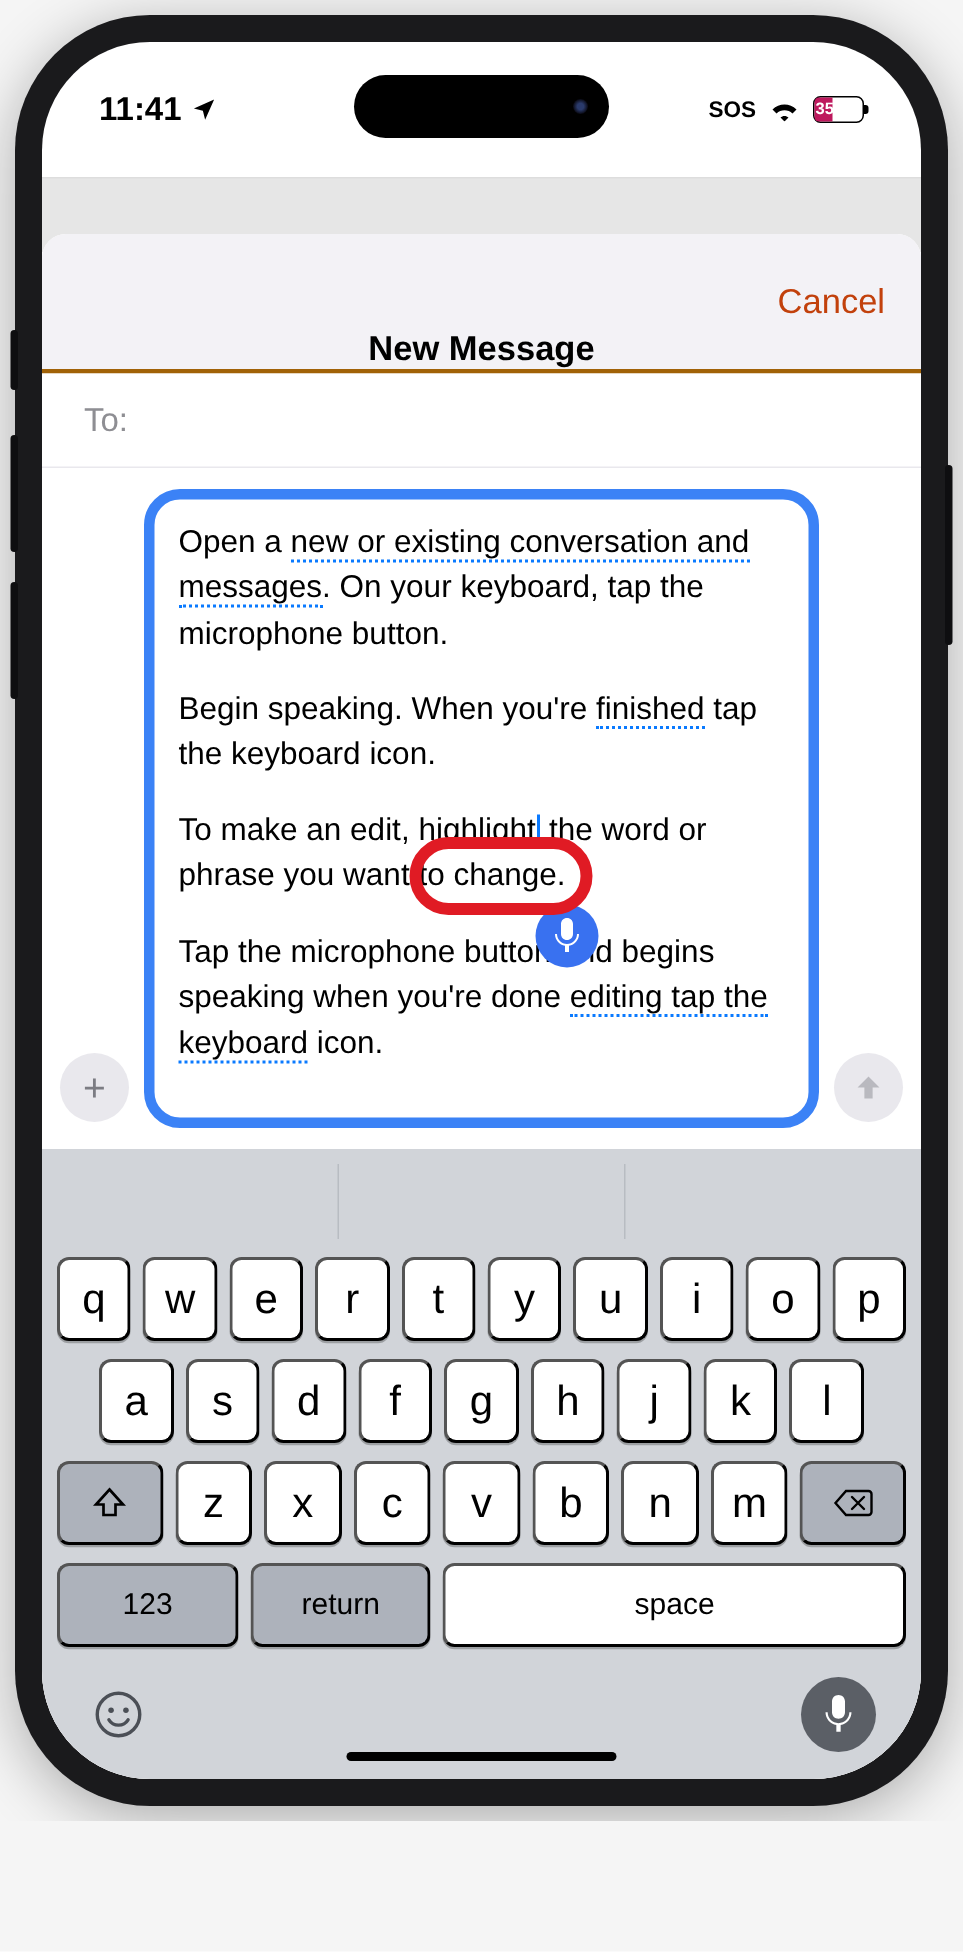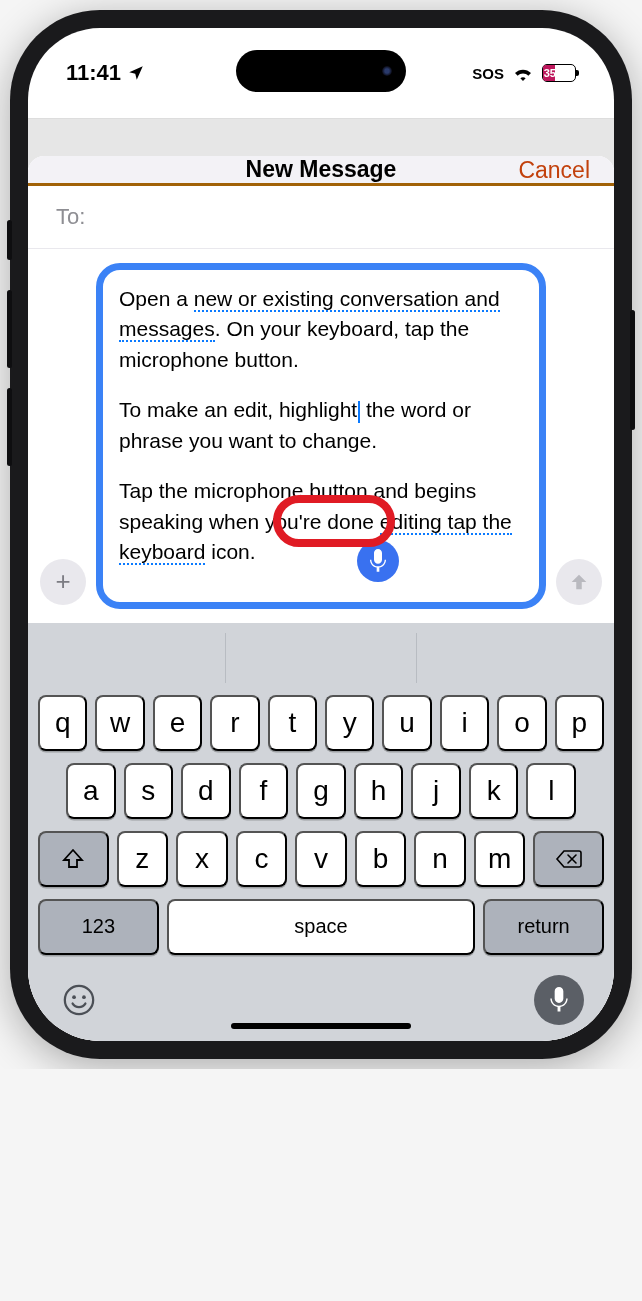--- a/index.html
+++ b/index.html
@@ -5,21 +5,21 @@
   * { box-sizing: border-box; margin: 0; padding: 0; }
   body {
     background: #f5f5f5;
     display: flex;
     justify-content: center;
     padding: 10px;
     font-family: -apple-system, 'Helvetica Neue', Arial, sans-serif;
   }
   .device {
     width: 622px;
-    height: 1049px;
+    height: 1194px;
     background: #1a1a1c;
     border-radius: 90px;
     position: relative;
     padding: 18px;
     box-shadow: 0 8px 40px rgba(0,0,0,0.3);
   }
   .side-btn {
     position: absolute;
     background: #0e0e10;
     border-radius: 3px;
@@ -262,20 +262,23 @@
       <div class="to-row">
         <span>To:</span>
       </div>
 
       <div class="compose-area">
         <button class="plus-btn">+</button>
 
         <div class="bubble">
           <p>
             <span>Open a </span><span class="dotted">new or existing conversation and messages</span><span>. On your keyboard, tap the microphone button.</span>
+          </p>
+          <p>
+            <span>Begin speaking. When you're </span><span class="dotted">finished</span><span> tap the keyboard icon.</span>
           </p>
           <p>
             <span>To make an edit, </span><span>highlight</span><span class="caret"></span><span> the word or phrase you want to change.</span>
           </p>
           <p>
             <span>Tap the microphone button and begins speaking when you're done </span><span class="dotted">editing tap the keyboard</span><span> icon.</span>
           </p>
 
           <div class="mic-pill">
             <svg width="18" height="24" viewBox="0 0 12 18">
@@ -337,22 +340,22 @@
             <button class="key">m</button>
             <button class="key key-dark key-wide">
               <svg width="28" height="20" viewBox="0 0 28 20">
                 <path d="M9 2h15a2 2 0 012 2v12a2 2 0 01-2 2H9l-7-8 7-8z" fill="none" stroke="#000" stroke-width="1.6"></path>
                 <path d="M13 6l8 8M21 6l-8 8" stroke="#000" stroke-width="1.6" stroke-linecap="round"></path>
               </svg>
             </button>
           </div>
         <div class="kb-row kb-row4">
           <button class="key key-dark key-123">123</button>
+          <button class="key key-dark key-return">return</button>
           <button class="key key-space">space</button>
-          <button class="key key-dark key-return">return</button>
         </div>
 
         <div class="kb-bottom">
           <button class="emoji-btn">
             <svg width="34" height="34" viewBox="0 0 24 24">
                 <circle cx="12" cy="12" r="10" fill="none" stroke="#4b4f56" stroke-width="1.6"></circle>
                 <circle cx="8.5" cy="10" r="1.3" fill="#4b4f56"></circle>
                 <circle cx="15.5" cy="10" r="1.3" fill="#4b4f56"></circle>
                 <path d="M7.5 14.5c1 1.6 2.6 2.5 4.5 2.5s3.5-.9 4.5-2.5" fill="none" stroke="#4b4f56" stroke-width="1.6" stroke-linecap="round"></path>
               </svg>

